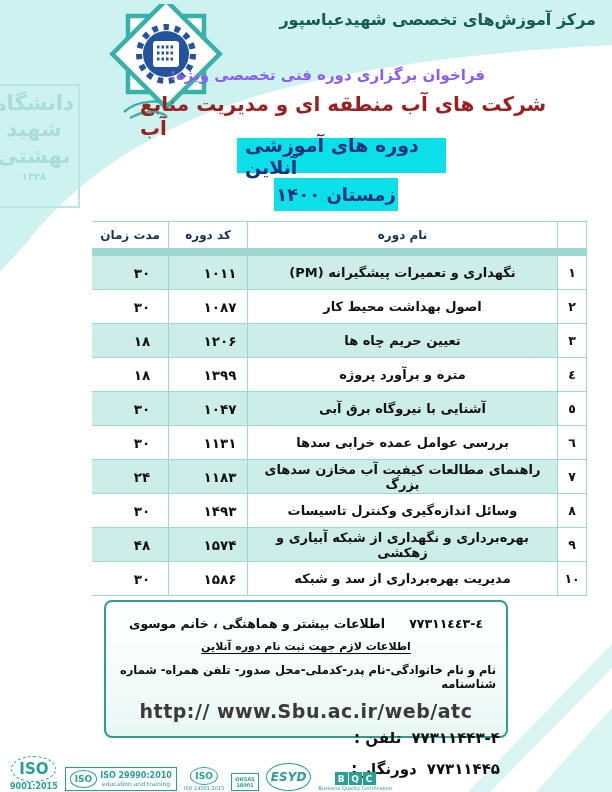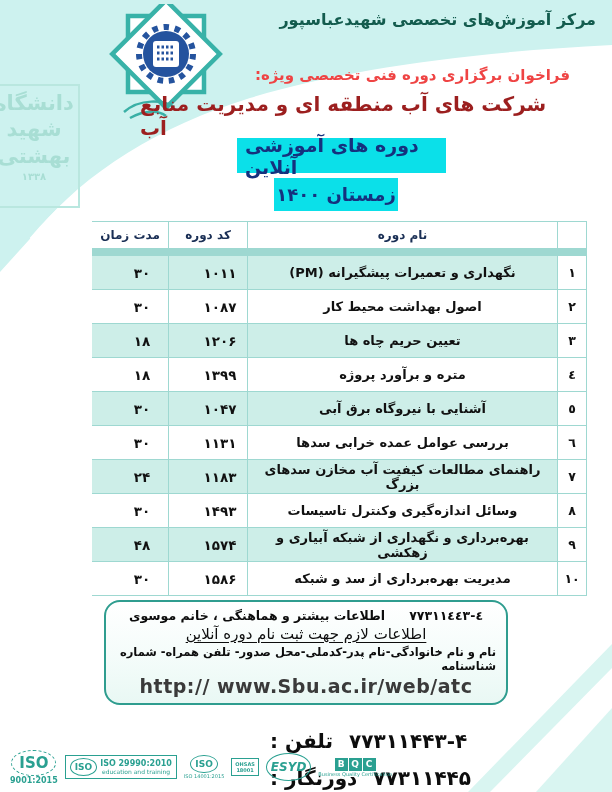--- a/index.html
+++ b/index.html
@@ -10,56 +10,56 @@
 
   .org-name{right:16px;top:10px;font-size:16px;font-weight:bold;color:#135c4e;direction:rtl;z-index:3;}
 
   .logo{left:106px;top:4px;z-index:3;}
 
   .watermark{left:-12px;top:84px;width:92px;height:124px;border:2.5px solid #b9e7df;
     color:#a8ded4;text-align:center;z-index:2;padding-top:4px;box-sizing:border-box;}
   .watermark .w-line{font-size:21px;font-weight:bold;line-height:1.25;}
   .watermark .w-year{font-size:10px;font-weight:bold;margin-top:2px;}
 
-  .title-call{top:66px;left:170px;width:400px;text-align:right;font-size:15px;font-weight:bold;
-    color:#ef4444;direction:rtl;z-index:3;}
+  .title-call{top:66px;left:170px;width:400px;text-align:left;font-size:15px;font-weight:bold;
+    color:#8b5cf6;direction:rtl;z-index:3;}
   .title-aud{top:92px;left:140px;width:440px;text-align:left;font-size:20px;font-weight:bold;
     color:#9c1f1f;direction:rtl;z-index:3;}
 
   .banner{background:#0be0e9;color:#15317e;font-weight:bold;display:flex;align-items:center;
     justify-content:center;z-index:3;direction:ltr;}
   .banner1{top:138px;left:237px;width:201px;height:35px;font-size:19px;padding-left:8px;}
   .banner2{top:178px;left:274px;width:124px;height:33px;font-size:18px;}
 
   .table{top:221px;left:92px;width:495px;display:grid;z-index:3;
     grid-template-columns:28px 309px 78px 76px;grid-auto-rows:33px;
     gap:1px;background:#9ed8d1;border:1.5px solid #9ed8d1;direction:rtl;box-sizing:border-box;}
   .td{background:#fff;display:flex;align-items:center;justify-content:center;color:#111;text-align:center;}
   .th{font-size:12px;font-weight:600;color:#1a2f55;height:26px;}
   .table .hrow{height:26px;}
   .name{font-size:13px;font-weight:bold;direction:rtl;text-align:center;padding:3px 4px;box-sizing:border-box;}
   .code,.dur{font-size:13.5px;font-weight:bold;padding-left:24px;}
   .num{font-size:12.5px;font-weight:bold;background:#fff !important;}
   .hl{background:#cdeee8;}
 
-  .info-box{left:104px;top:600px;width:404px;height:105px;border:2.5px solid #2f9d8f;border-radius:16px;
+  .info-box{left:104px;top:600px;width:404px;height:138px;border:2.5px solid #2f9d8f;border-radius:8px;
     background:linear-gradient(180deg,#ffffff,#f4fcfa 55%,#e9f8f4);z-index:3;box-sizing:border-box;
     display:flex;flex-direction:column;justify-content:space-evenly;align-items:center;padding:4px 10px;}
   .ib-line1{direction:ltr;font-size:12.5px;font-weight:bold;color:#0d0d0d;display:flex;gap:24px;align-items:center;}
   .ib-line1 .fa{direction:rtl;}
-  .ib-line2{direction:rtl;font-size:15px;font-weight:normal;color:#0d0d0d;text-decoration:underline;text-underline-offset:3px;}
+  .ib-line2{direction:rtl;font-size:11px;font-weight:bold;color:#0d0d0d;text-decoration:underline;text-underline-offset:3px;}
   .ib-line3{direction:rtl;font-size:11.5px;font-weight:bold;color:#0d0d0d;}
   .ib-url{direction:ltr;font-size:19px;font-weight:bold;color:#3a3a3a;letter-spacing:0.5px;}
 
   .contact{left:270px;top:729px;width:230px;z-index:3;}
-  .c-line{display:flex;justify-content:flex-start;gap:16px;direction:ltr;font-size:20px;font-weight:bold;color:#0d0d0d;}
+  .c-line{display:flex;justify-content:flex-end;gap:10px;direction:ltr;font-size:15px;font-weight:bold;color:#0d0d0d;}
   .c-line .fa{direction:rtl;}
   .c-fax{margin-top:13px;}
 
-  .certs{left:10px;top:743px;height:48px;display:flex;align-items:center;gap:7px;color:#2aa091;z-index:3;}
+  .certs{left:10px;top:743px;height:48px;display:flex;align-items:flex-end;gap:7px;color:#2aa091;z-index:3;}
   .cert{display:flex;flex-direction:column;align-items:center;}
   .iso-wr{font-size:15px;font-weight:bold;border:1.5px dashed #2aa091;border-radius:50%;padding:3px 7px;}
   .iso-sm{font-size:9px;font-weight:bold;border:1.2px solid #2aa091;border-radius:50%;padding:3px 4px;}
   .cap8{font-size:8px;font-weight:bold;}
   .cap6{font-size:6px;}
   .cap5{font-size:5px;}
   .boxed{border:1.5px solid #2aa091;padding:2px 4px;display:flex;align-items:center;gap:3px;}
   .ohsas{border:1px solid #2aa091;font-size:5px;font-weight:bold;text-align:center;padding:2px 3px;line-height:1.2;}
   .esyd{font-size:12px;font-weight:bold;font-style:italic;border:1.5px solid #2aa091;border-radius:50%;padding:6px 4px;}
   .bqc-row{display:flex;gap:1px;}

